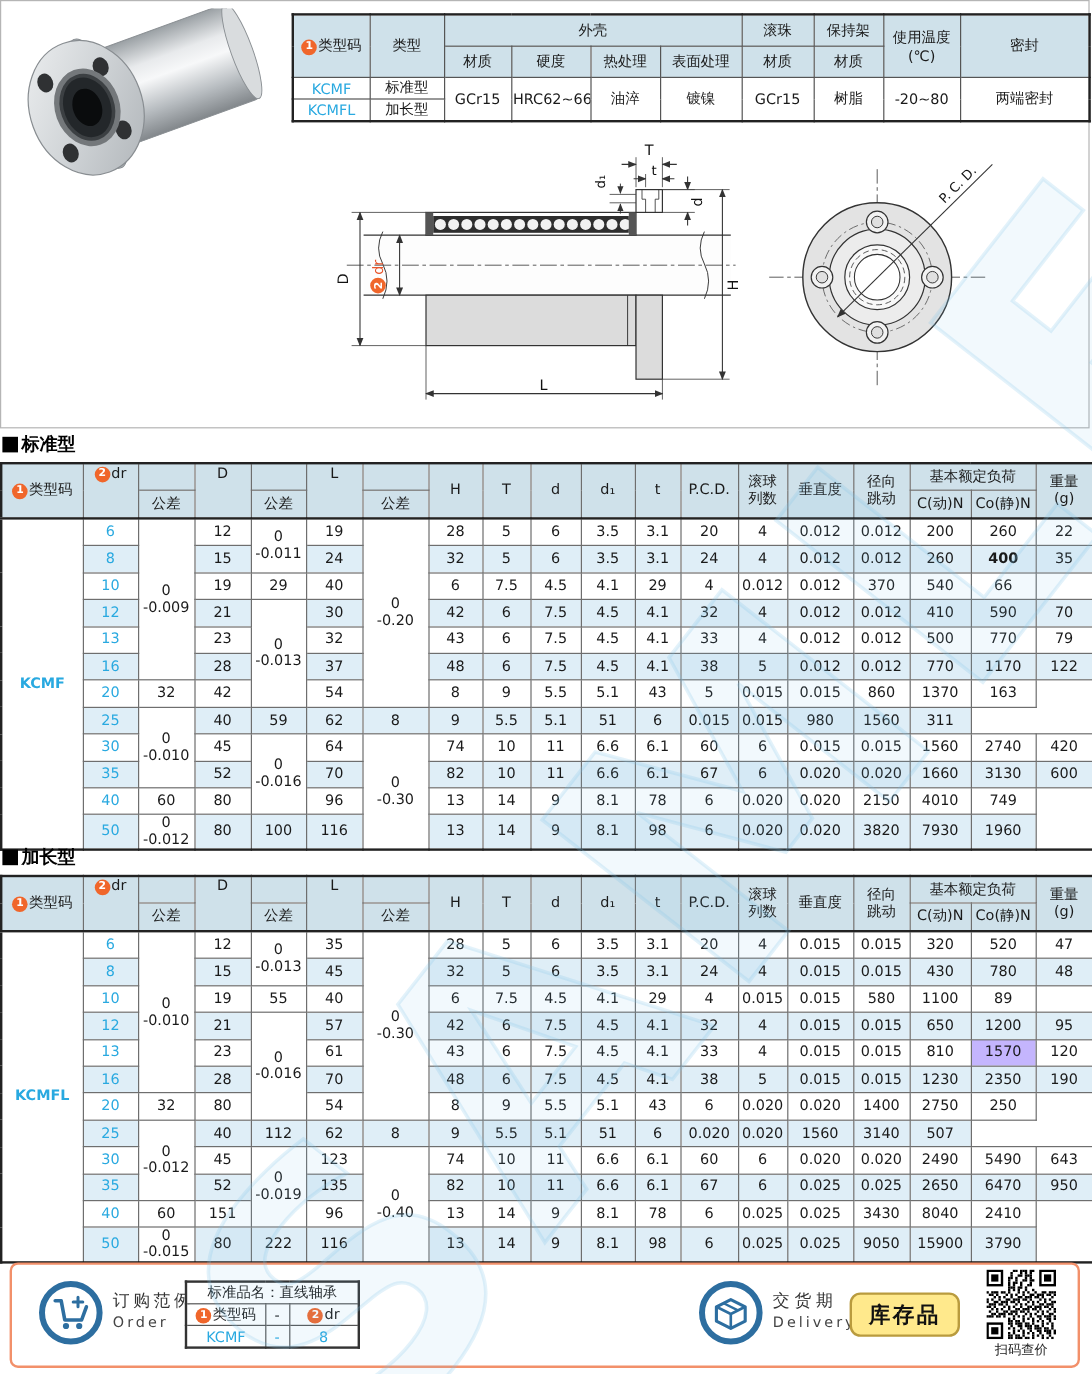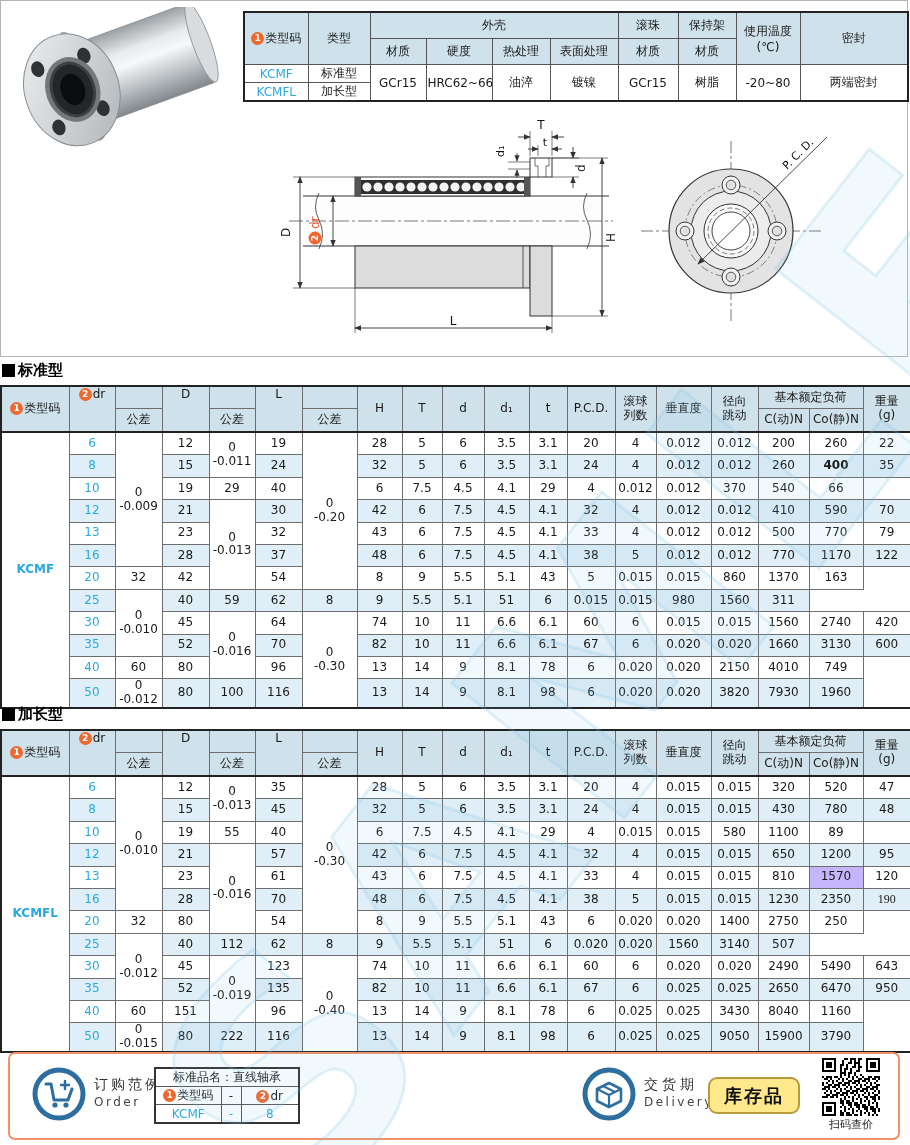--- a/index.html
+++ b/index.html
@@ -688,21 +688,21 @@
             <td style="background: rgb(223, 238, 247);">6</td>
             <td style="background: rgb(223, 238, 247);">7.5</td>
             <td style="background: rgb(223, 238, 247);">4.5</td>
             <td style="background: rgb(223, 238, 247);">4.1</td>
             <td style="background: rgb(223, 238, 247);">38</td>
             <td style="background: rgb(223, 238, 247);">5</td>
             <td style="background: rgb(223, 238, 247);">0.015</td>
             <td style="background: rgb(223, 238, 247);">0.015</td>
             <td style="background: rgb(223, 238, 247);">1230</td>
             <td style="background: rgb(223, 238, 247);">2350</td>
-            <td style="background: rgb(223, 238, 247); font-family: Liberation Serif, serif;">190</td>
+            <td style="background: rgb(223, 238, 247);">190</td>
           </tr>
           <tr>
             <td class="drval" style="background: rgb(255, 255, 255);">20</td>
             <td style="background: rgb(255, 255, 255);">32</td>
             <td style="background: rgb(255, 255, 255);">80</td>
             <td style="background: rgb(255, 255, 255);">54</td>
             <td style="background: rgb(255, 255, 255);">8</td>
             <td style="background: rgb(255, 255, 255);">9</td>
             <td style="background: rgb(255, 255, 255);">5.5</td>
             <td style="background: rgb(255, 255, 255);">5.1</td>
@@ -776,21 +776,21 @@
             <td style="background: rgb(255, 255, 255);">13</td>
             <td style="background: rgb(255, 255, 255);">14</td>
             <td style="background: rgb(255, 255, 255);">9</td>
             <td style="background: rgb(255, 255, 255);">8.1</td>
             <td style="background: rgb(255, 255, 255);">78</td>
             <td style="background: rgb(255, 255, 255);">6</td>
             <td style="background: rgb(255, 255, 255);">0.025</td>
             <td style="background: rgb(255, 255, 255);">0.025</td>
             <td style="background: rgb(255, 255, 255);">3430</td>
             <td style="background: rgb(255, 255, 255);">8040</td>
-            <td style="background: rgb(255, 255, 255);">1160</td>
+            <td style="background: rgb(255, 255, 255);">2410</td>
           </tr>
           <tr>
             <td class="drval" style="background: rgb(223, 238, 247);">50</td>
             <td class="tolcell" rowspan="3">0<br>-0.015</td>
             <td style="background: rgb(223, 238, 247);">80</td>
             <td style="background: rgb(223, 238, 247);">222</td>
             <td style="background: rgb(223, 238, 247);">116</td>
             <td style="background: rgb(223, 238, 247);">13</td>
             <td style="background: rgb(223, 238, 247);">14</td>
             <td style="background: rgb(223, 238, 247);">9</td>

